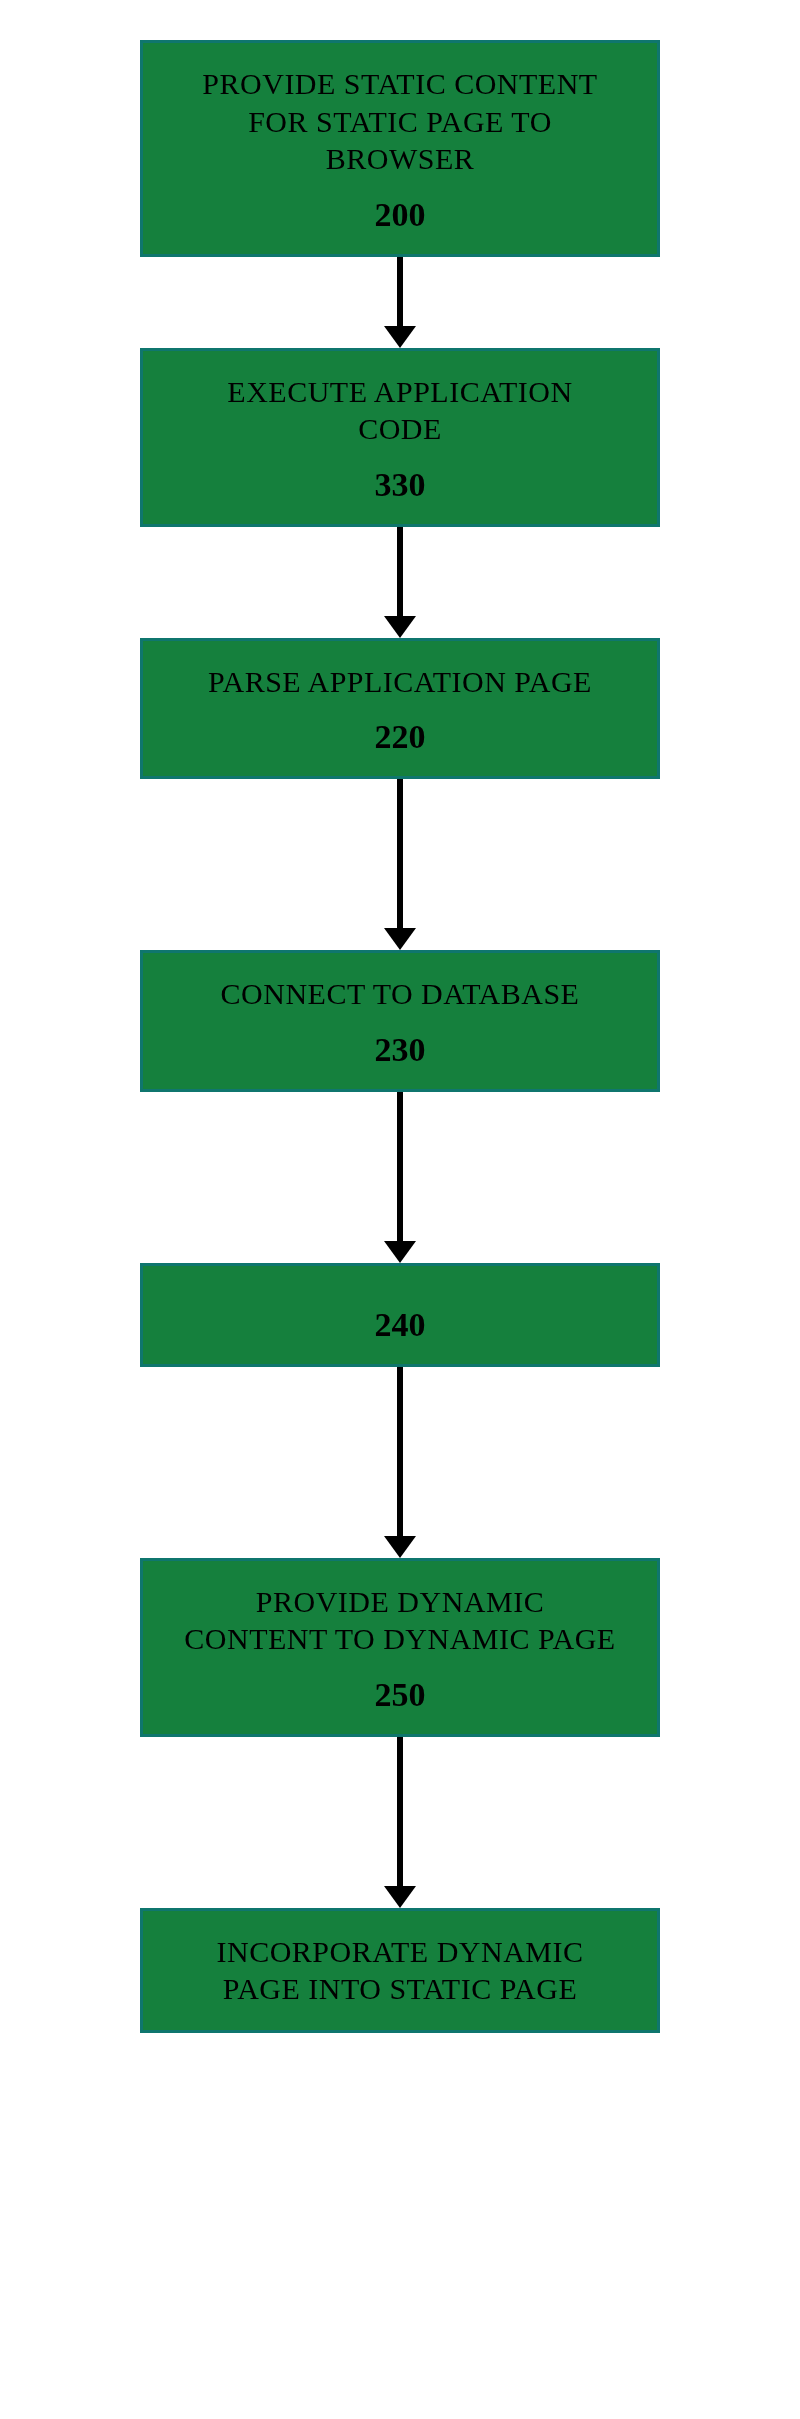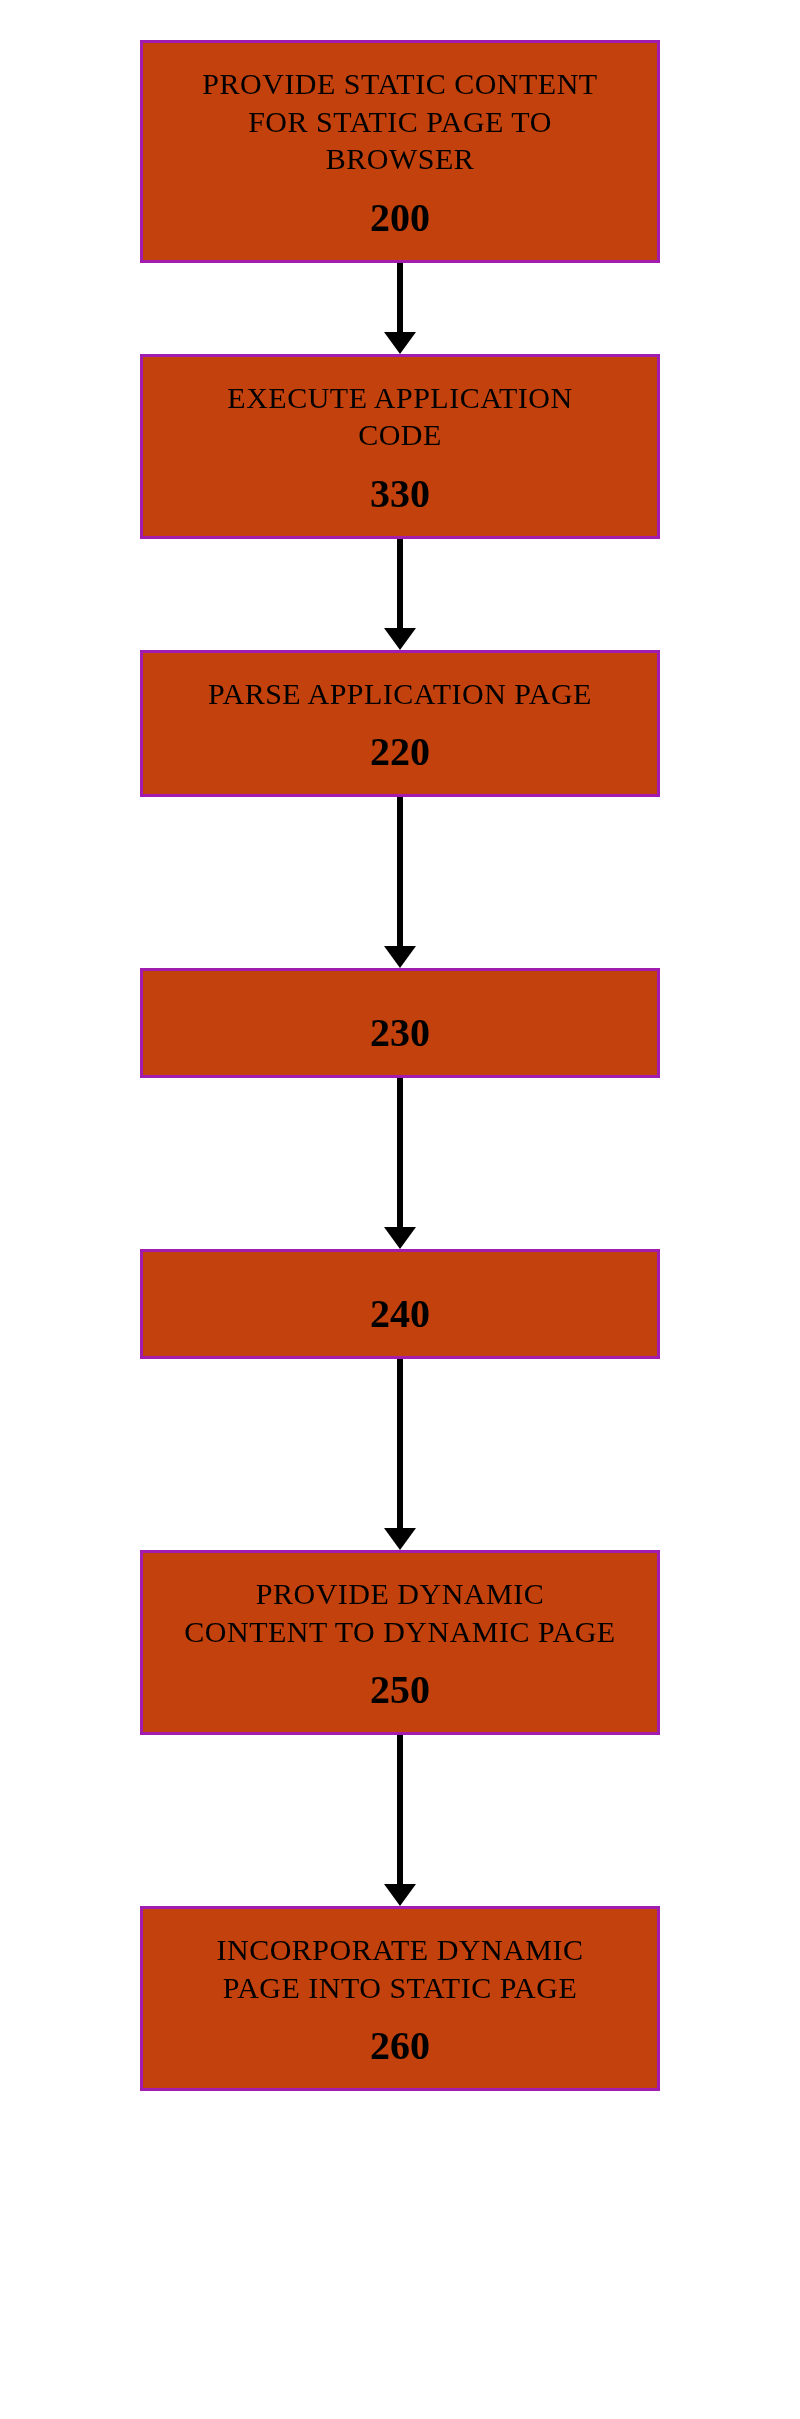--- a/index.html
+++ b/index.html
@@ -14,34 +14,34 @@
     flex-direction: column;
     align-items: center;
   }
   .flowchart {
     display: flex;
     flex-direction: column;
     align-items: center;
     width: 100%;
   }
   .flow-box {
-    border: 3px solid #a21caf;
-    background: #c2410c;
+    border: 3px solid #0f766e;
+    background: #15803d;
     width: 520px;
     padding: 22px 40px 22px 40px;
     text-align: center;
   }
   .box-text {
     font-size: 30px;
     line-height: 1.25;
     font-weight: 400;
     letter-spacing: 0.5px;
   }
   .box-number {
-    font-size: 40px;
+    font-size: 34px;
     font-weight: 700;
     margin-top: 20px;
     line-height: 1;
   }
   .flow-arrow {
     display: flex;
     flex-direction: column;
     align-items: center;
     margin: 0;
     padding: 0;
@@ -87,20 +87,21 @@
     <div class="box-text">PARSE APPLICATION PAGE</div>
     <div class="box-number">220</div>
   </div>
 
   <div class="flow-arrow">
     <div class="arrow-line" style="height: 150px;"></div>
     <div class="arrow-head"></div>
   </div>
 
   <div class="flow-box">
+    <div class="box-text">CONNECT TO DATABASE</div>
     <div class="box-number">230</div>
   </div>
 
   <div class="flow-arrow">
     <div class="arrow-line" style="height: 150px;"></div>
     <div class="arrow-head"></div>
   </div>
 
   <div class="flow-box">
     <div class="box-number">240</div>
@@ -116,15 +117,14 @@
     <div class="box-number">250</div>
   </div>
 
   <div class="flow-arrow">
     <div class="arrow-line" style="height: 150px;"></div>
     <div class="arrow-head"></div>
   </div>
 
   <div class="flow-box">
     <div class="box-text">INCORPORATE DYNAMIC PAGE INTO STATIC PAGE</div>
-    <div class="box-number">260</div>
   </div>
 </div>
 
 </body></html>

